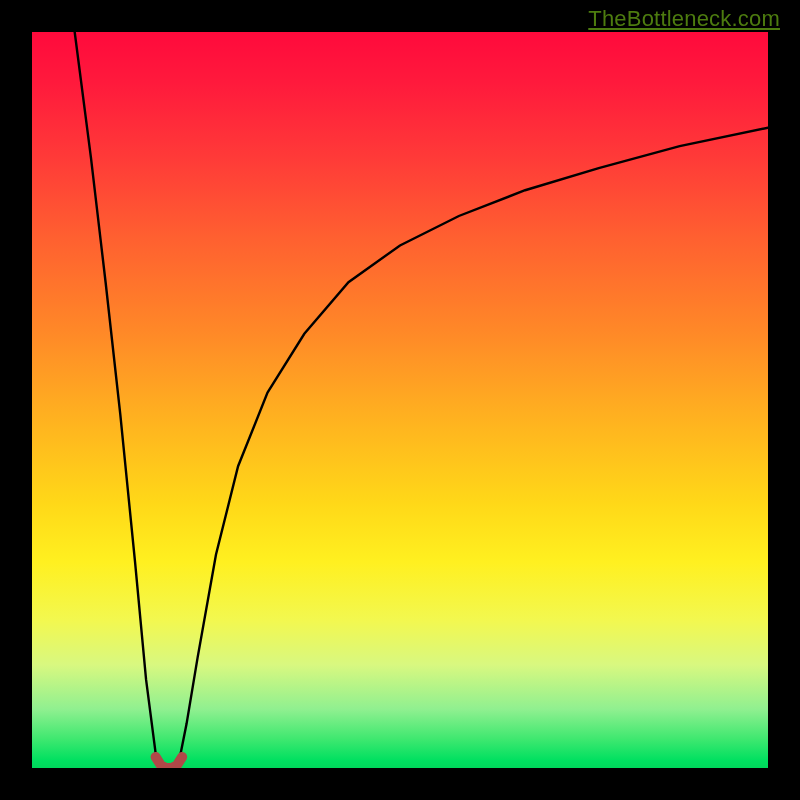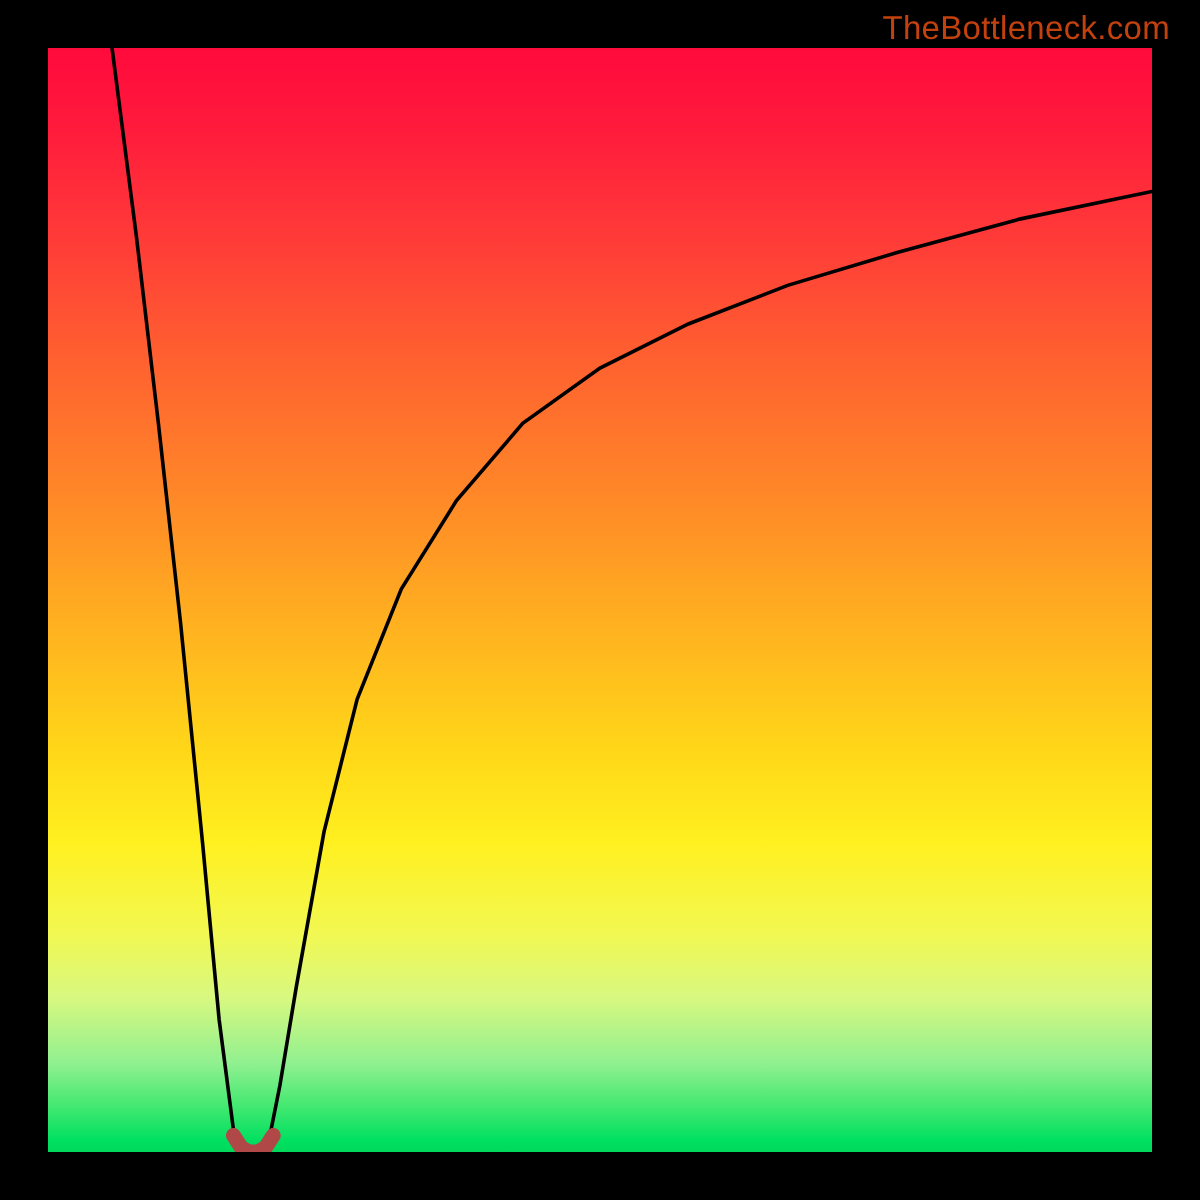--- a/index.html
+++ b/index.html
@@ -54,22 +54,23 @@
     inset: 0;
     width: 100%;
     height: 100%;
   }
   .watermark {
     position: absolute;
     top: 6px;
     right: 20px;
     font-size: 22px;
     font-weight: 500;
-    color: #c2410c;
+    color: #4d7c0f;
     letter-spacing: 0.2px;
+    text-decoration: underline;
   }
 </style>
 </head>
 <body>
 
 <div class="frame">
 
   <div class="plot-box">
     <div class="gradient-fill"></div>
 

